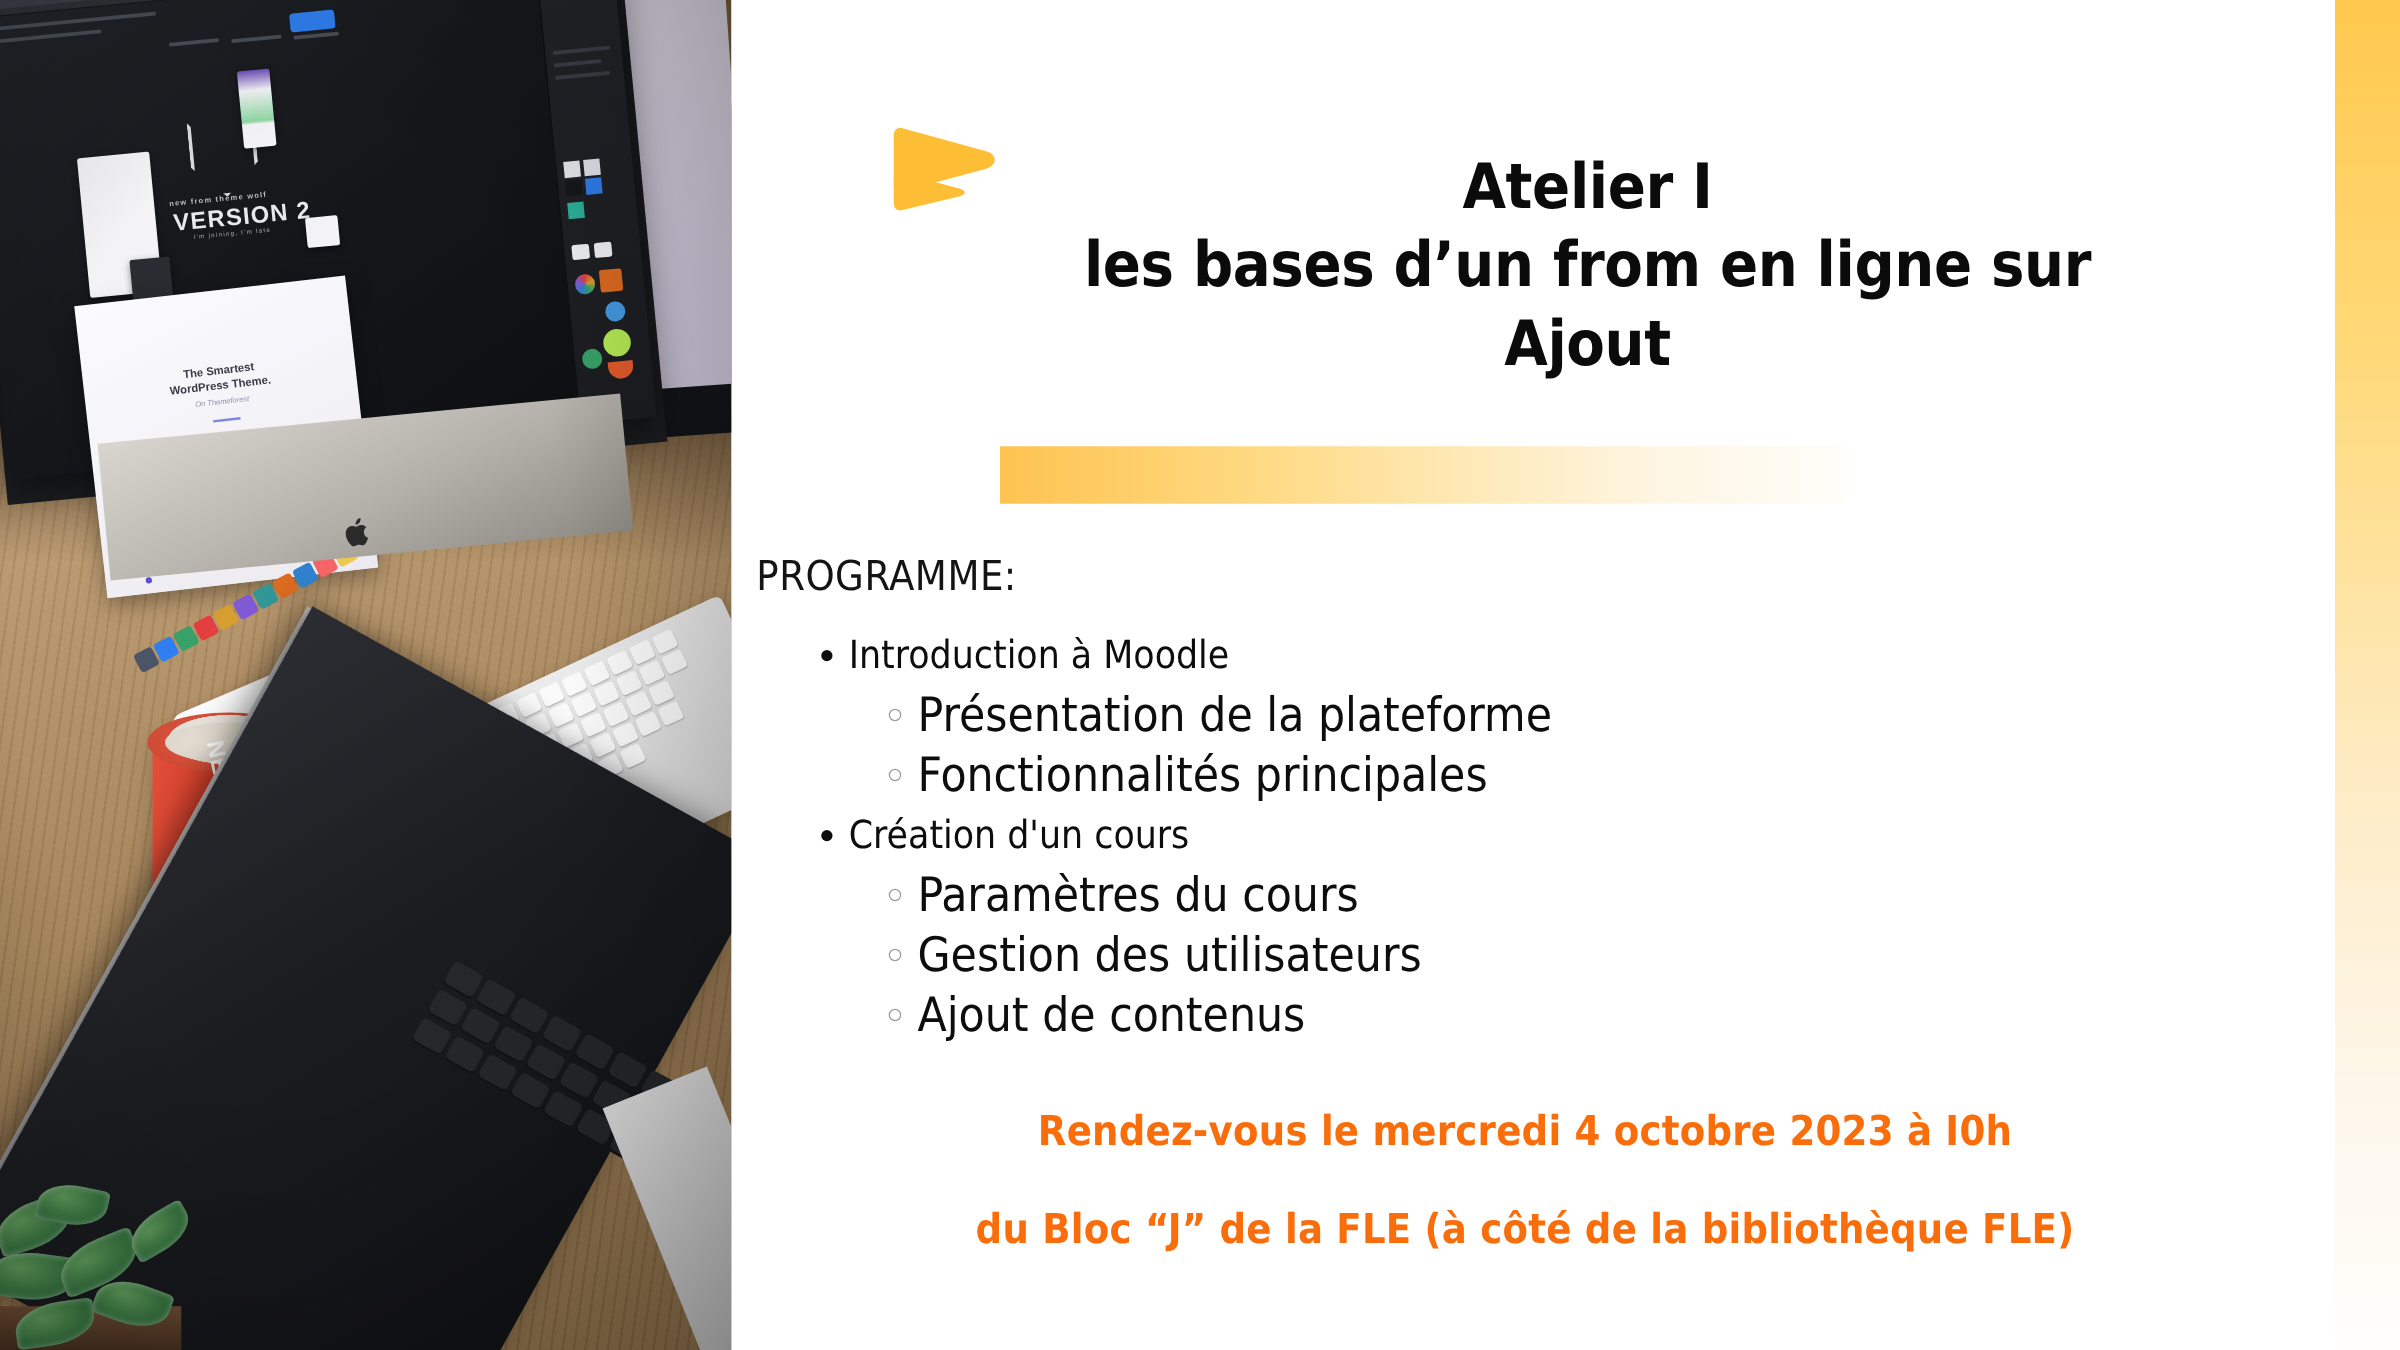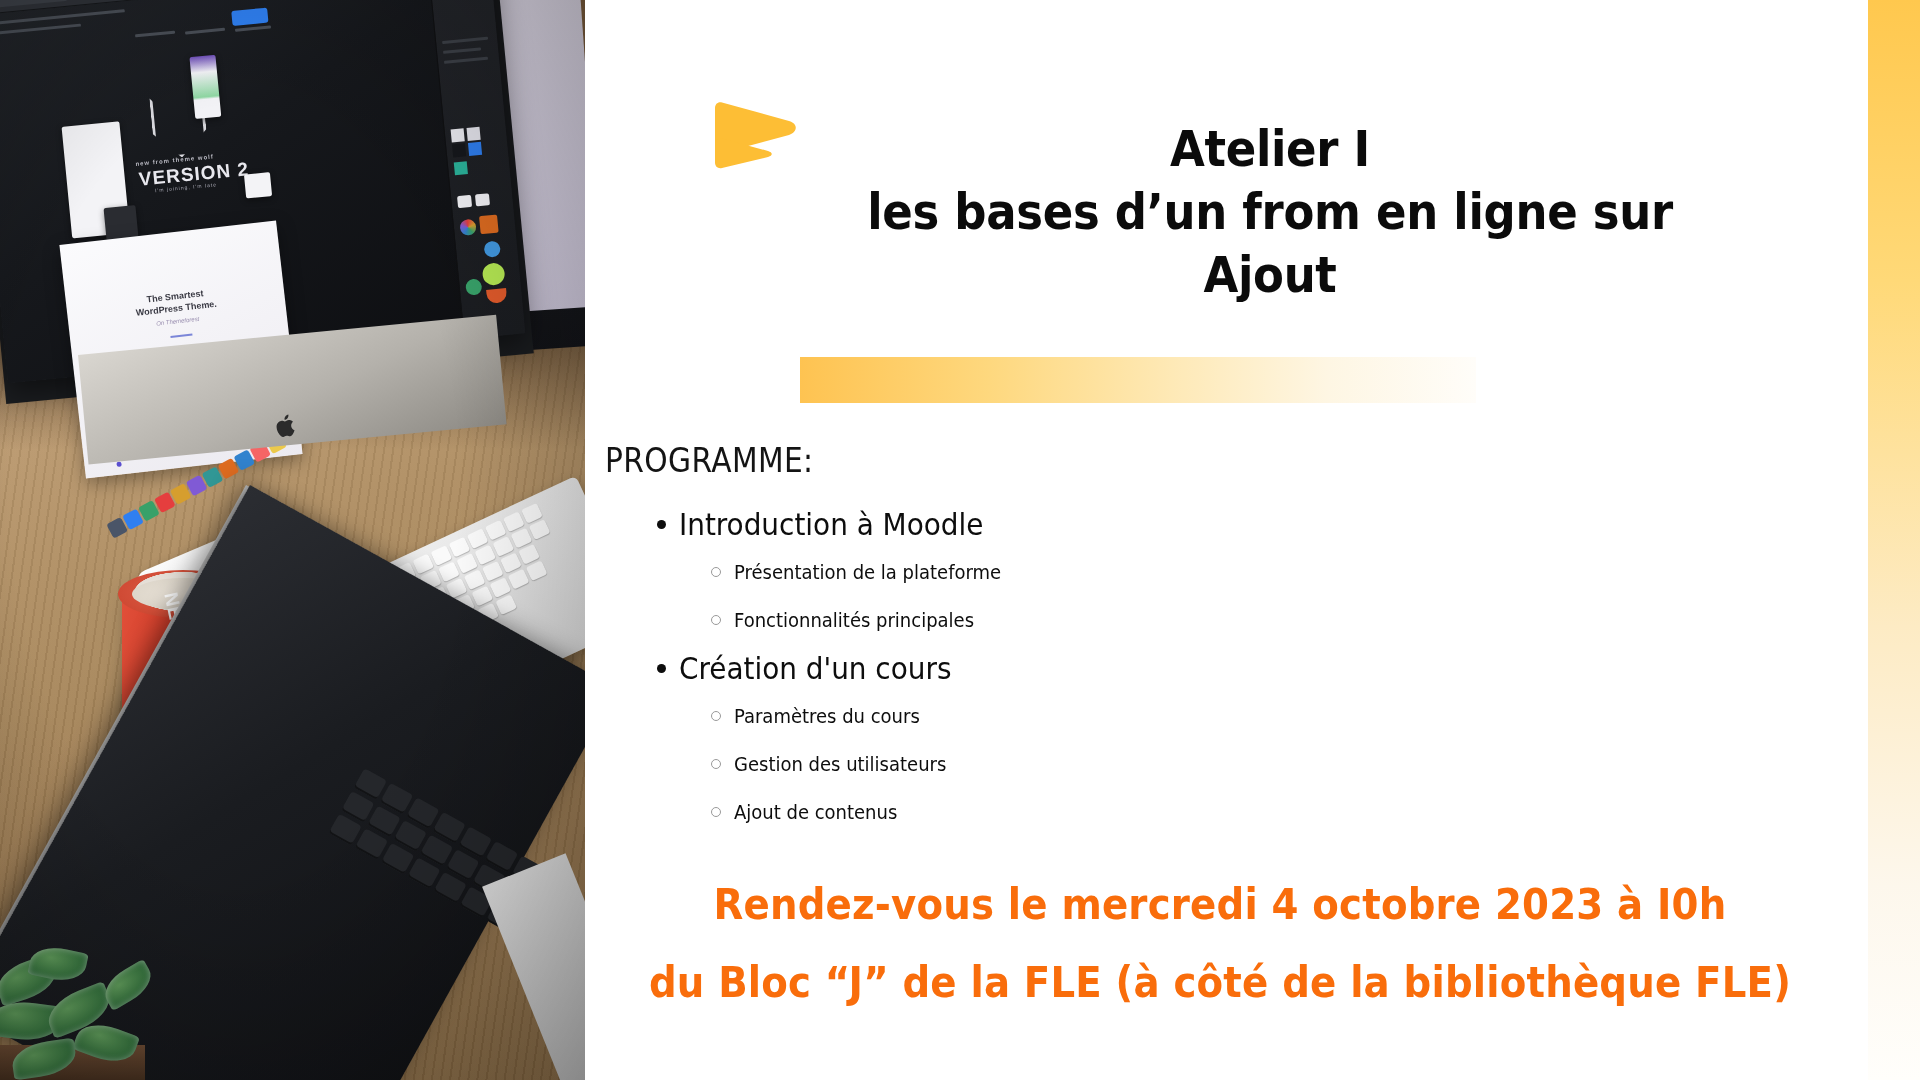--- a/index.html
+++ b/index.html
@@ -268,34 +268,34 @@
   }
   .lvl1 > .mk {
     position:absolute; left:8px; top:20px;
     width:9px; height:9px; background:#0d0d0d; border-radius:50%;
   }
   .lvl2 {
     position:relative;
     margin-left:58px;
     padding-left:27px;
     font-family:"DejaVu Sans Condensed","Liberation Sans", sans-serif;
-    font-size:20px;
+    font-size:38px;
     line-height:48px;
     color:#0d0d0d;
   }
   .lvl2 > .mk {
     position:absolute; left:4px; top:19px;
     width:10px; height:10px; border:1.6px solid #9a9a9a; border-radius:50%;
   }
   #footnote {
     position:absolute; left:0px; top:885px; width:1270px;
     text-align:center;
     font-family:"DejaVu Sans Condensed","Liberation Sans", sans-serif;
     font-weight:bold;
-    font-size:43px;
+    font-size:33px;
     line-height:39px;
     color:#F96D0B;
     letter-spacing:0.2px;
   }
 </style>
 </head>
 <body>
 
 <div id="slide">
 

